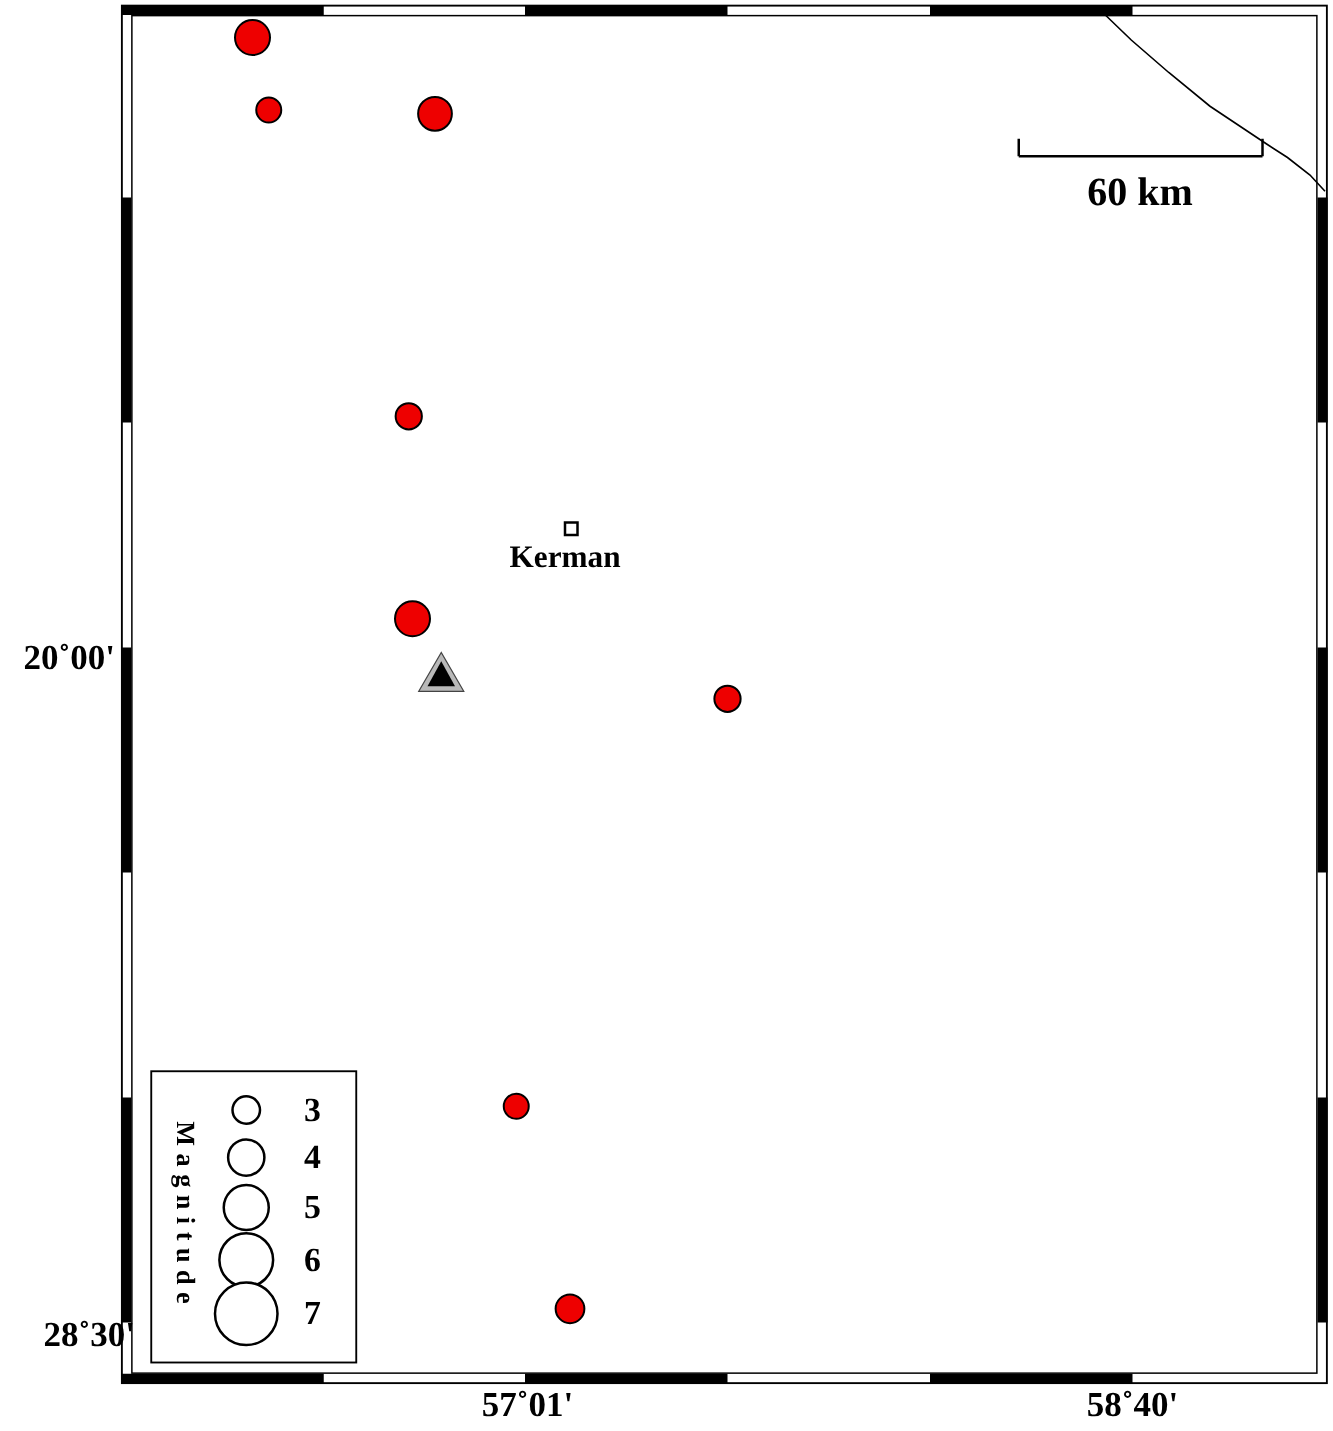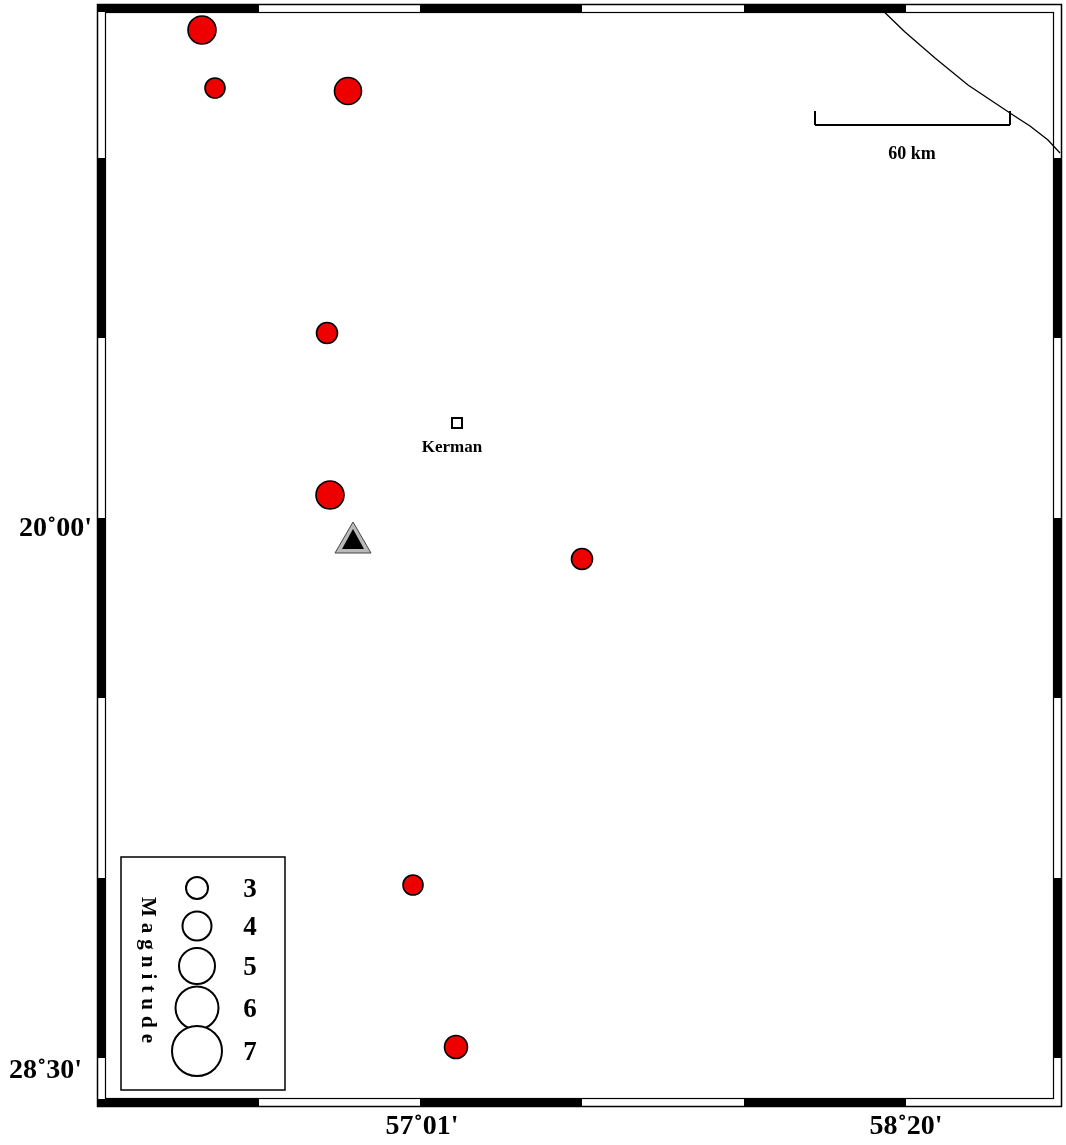--- a/index.html
+++ b/index.html
@@ -12,22 +12,22 @@
     overflow:hidden;
   }
   #map-svg{position:absolute;left:0;top:0;z-index:1;}
   .lbl{
     position:absolute;z-index:2;
     transform:translate(-50%,-50%);
     white-space:nowrap;color:#000;line-height:1;
   }
   .axis{font-size:28px;}
   .axis.right-align{transform:translate(-100%,-50%);}
-  .city{font-size:17px;}
-  .scale{font-size:18px;}
+  .city{font-size:25px;}
+  .scale{font-size:32px;}
   .legend-num{font-size:27px;}
   .legend-title{
     font-size:21px;letter-spacing:6px;
     transform:translate(-50%,-50%) rotate(90deg);
   }
 </style>
 </head>
 <body>
 
 <div id="stage">
@@ -83,24 +83,24 @@
         <rect x="452" y="418" width="10" height="10" fill="#fff" stroke="#000" stroke-width="2"></rect>
         <circle cx="197" cy="888" r="11" fill="#fff" stroke="#000" stroke-width="2"></circle>
         <circle cx="197" cy="926" r="14.5" fill="#fff" stroke="#000" stroke-width="2"></circle>
         <circle cx="197" cy="966" r="18" fill="#fff" stroke="#000" stroke-width="2"></circle>
         <circle cx="197" cy="1008" r="21.5" fill="#fff" stroke="#000" stroke-width="2"></circle>
         <circle cx="197" cy="1051" r="25" fill="#fff" stroke="#000" stroke-width="2"></circle>
       </g>
   </svg>
 
   <div class="lbl axis right-align" style="left:92px;top:527px;">20˚00'</div>
-  <div class="lbl axis right-align" style="left:82px;top:1069px;font-family:Liberation Serif, serif;">28˚30'</div>
+  <div class="lbl axis right-align" style="left:108px;top:1069px;font-family:Liberation Serif, serif;">28˚30'</div>
 
   <div class="lbl axis" style="left:422px;top:1125px;">57˚01'</div>
-  <div class="lbl axis" style="left:906px;top:1125px;">58˚20'</div>
+  <div class="lbl axis" style="left:906px;top:1125px;">58˚40'</div>
 
   <div class="lbl city" style="left:452px;top:446px;">Kerman</div>
 
   <div class="lbl scale" style="left:912px;top:153px;">60 km</div>
 
   <div class="lbl legend-title" style="left:148px;top:973px;">Magnitude</div>
 
   <div class="lbl legend-num" style="left:250px;top:888px;">3</div>
   <div class="lbl legend-num" style="left:250px;top:926px;">4</div>
   <div class="lbl legend-num" style="left:250px;top:966px;">5</div>

